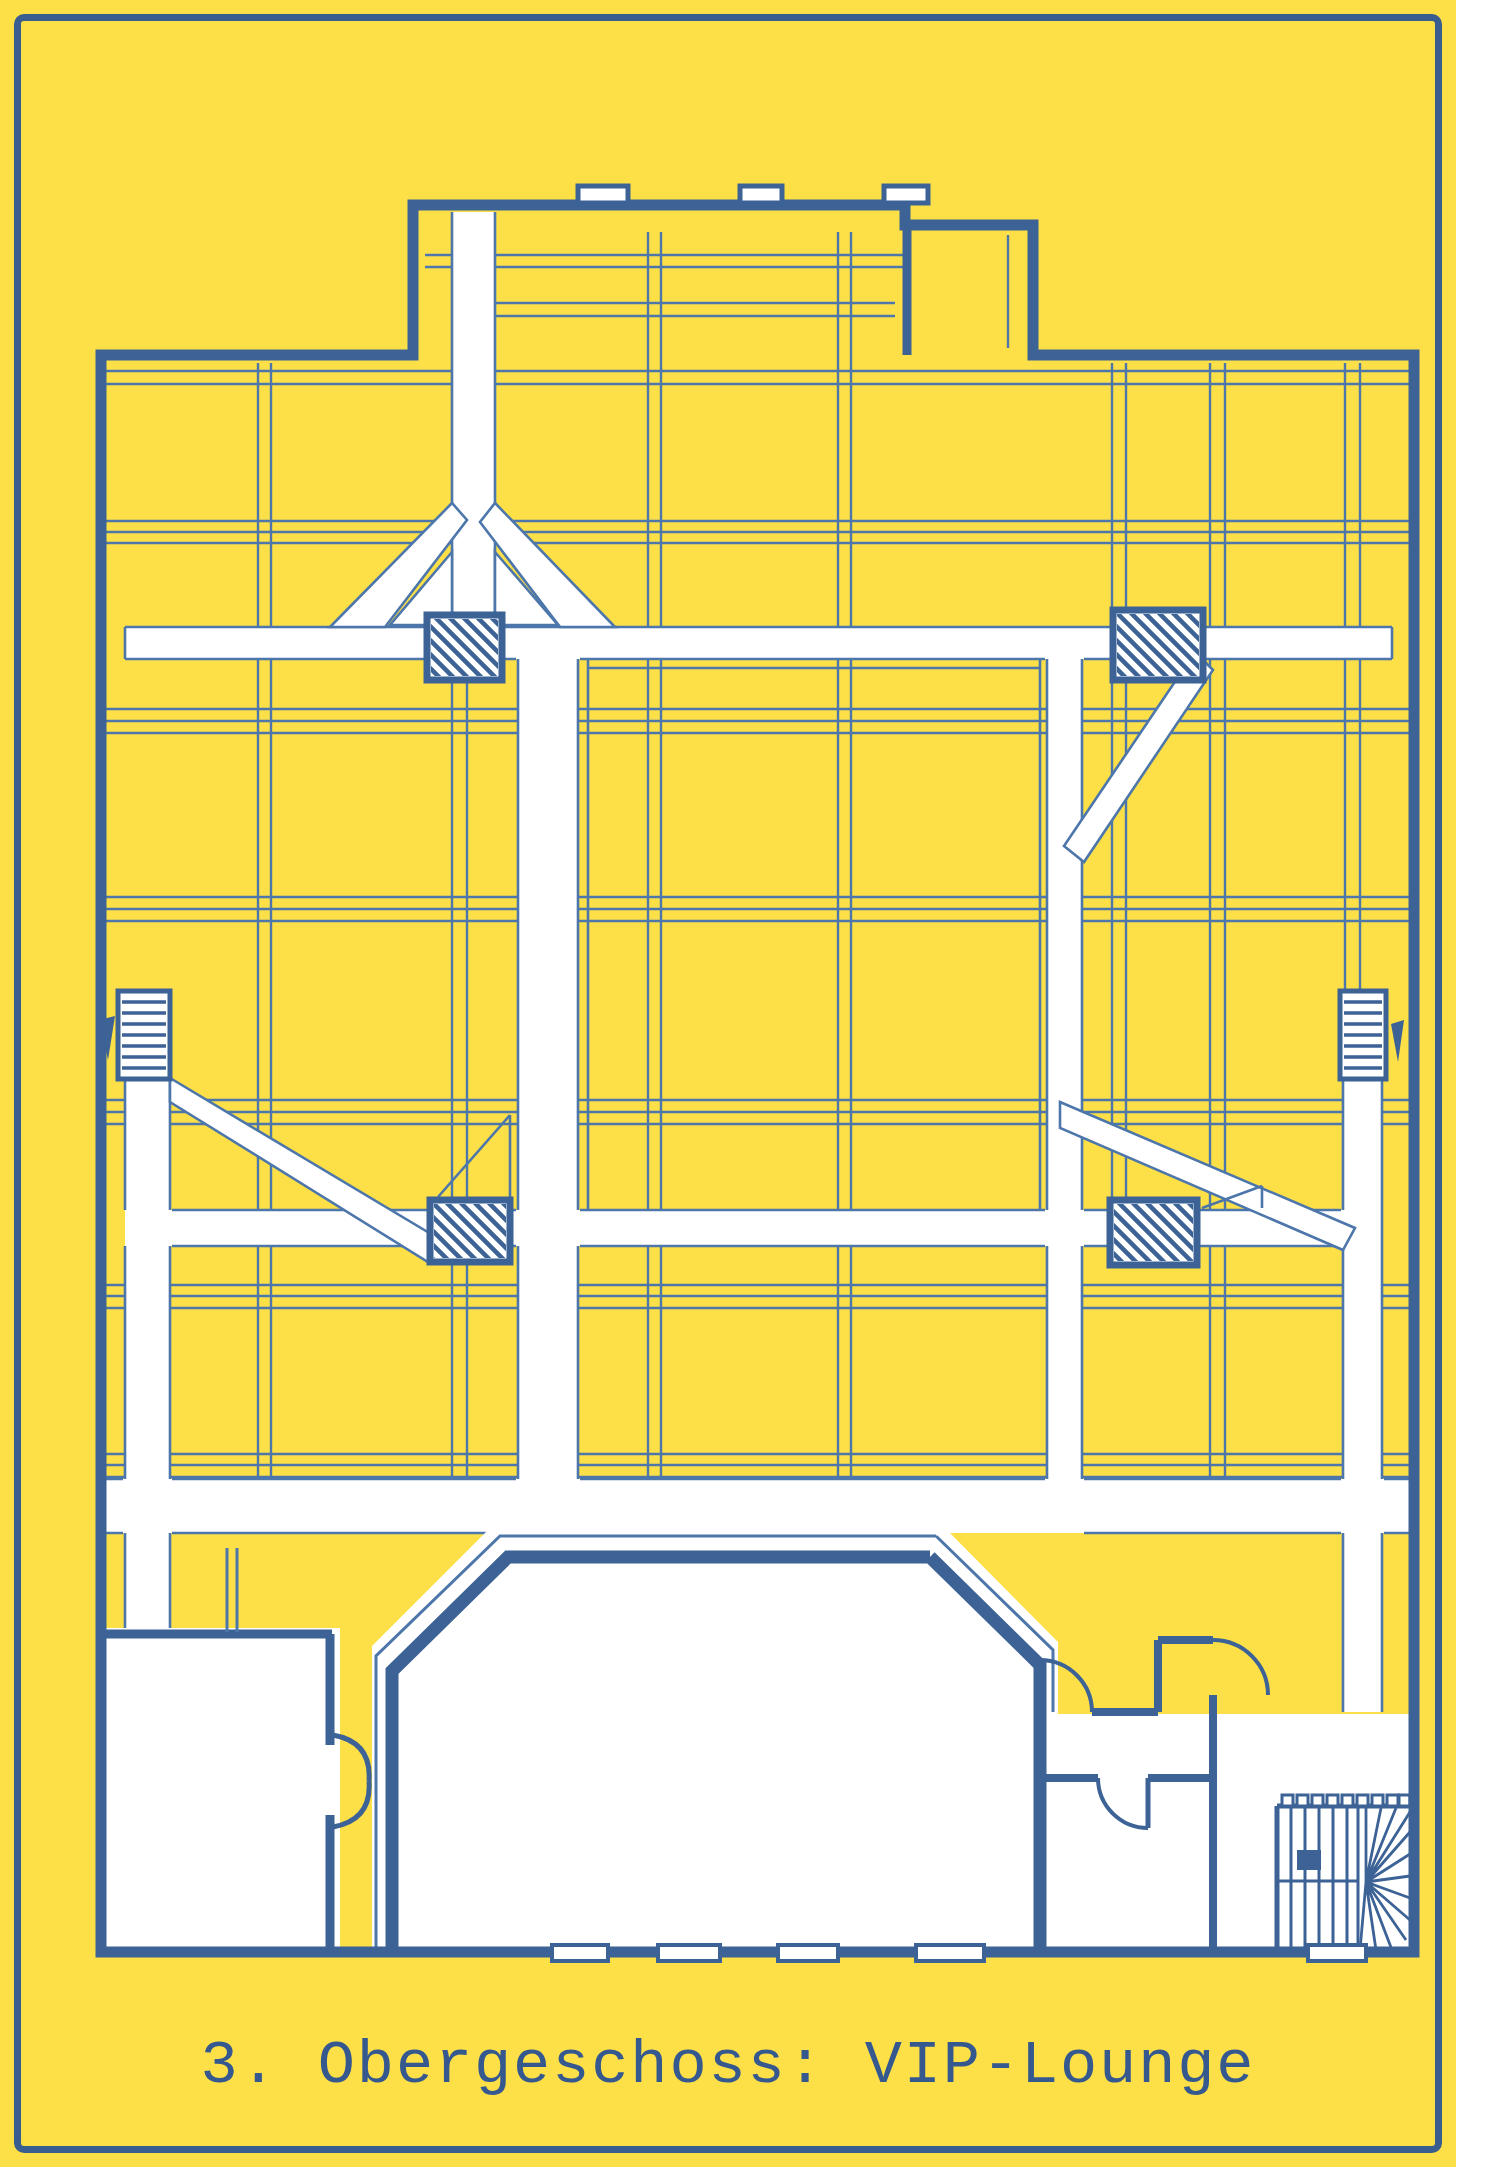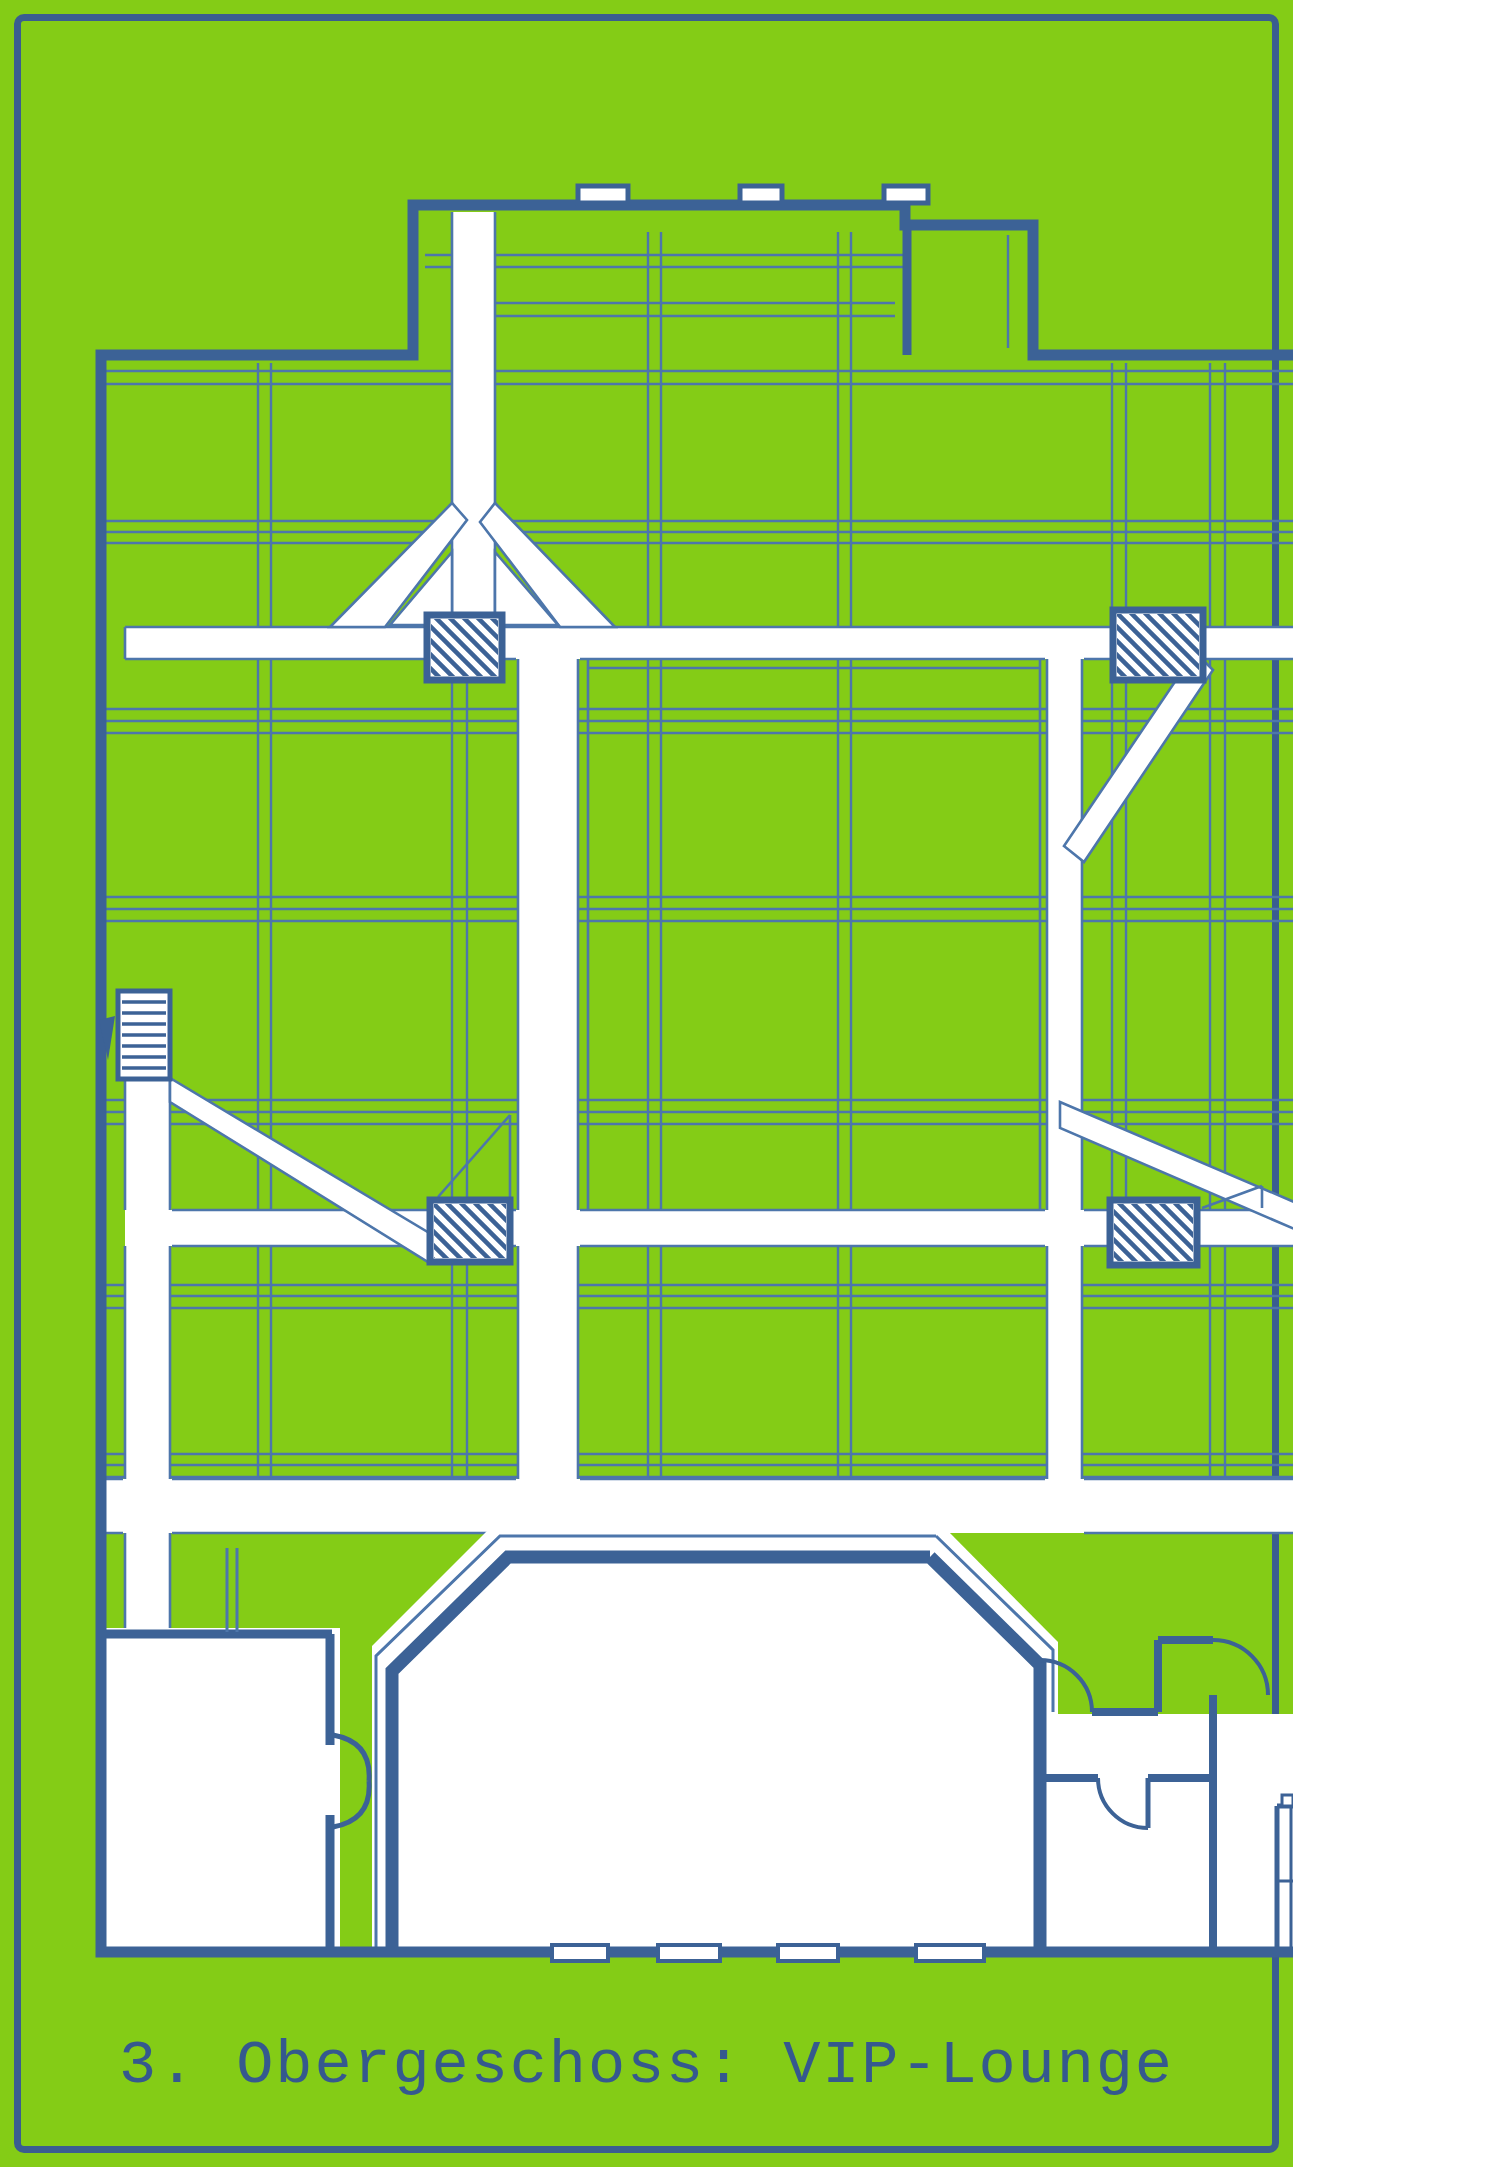--- a/index.html
+++ b/index.html
@@ -1,19 +1,19 @@
 <!DOCTYPE html>
 <html><head>
 <meta charset="utf-8">
 <style>
   html,body{margin:0;padding:0;background:#ffffff;}
   .sheet{
     position:relative;
-    width:1293px;height:2167px;
-    background:#84cc16;
+    width:1456px;height:2167px;
+    background:#fde047;
     font-family:"Liberation Sans", sans-serif;
     overflow:hidden;
   }
   .page-border{
     position:absolute;
     left:14px; top:14px; right:14px; bottom:14px;
     border:7px solid #3a5d90;
     border-radius:10px;
   }
   .plan-svg{

